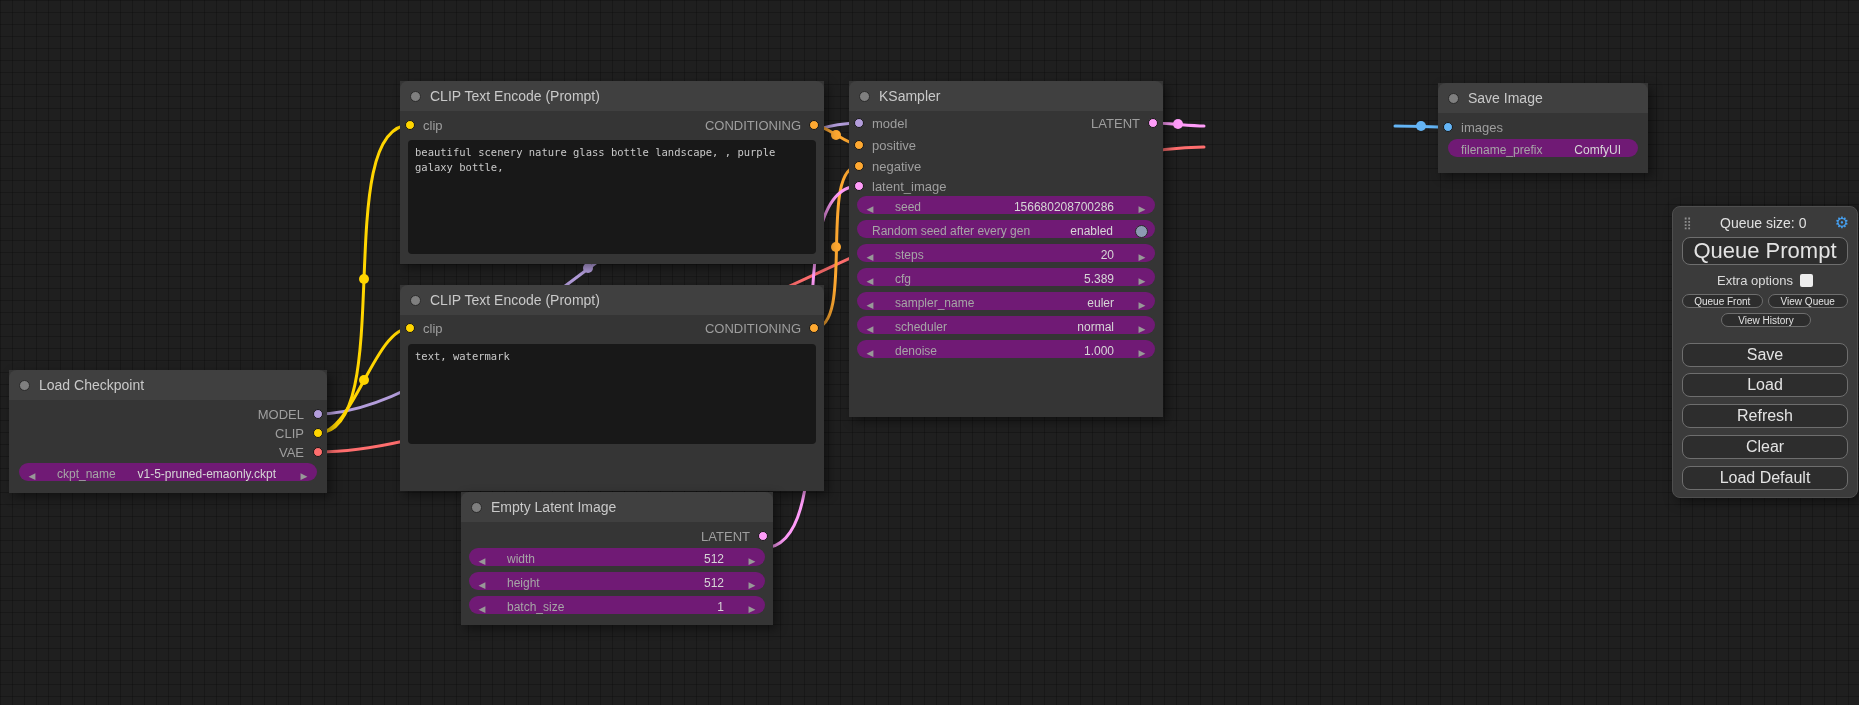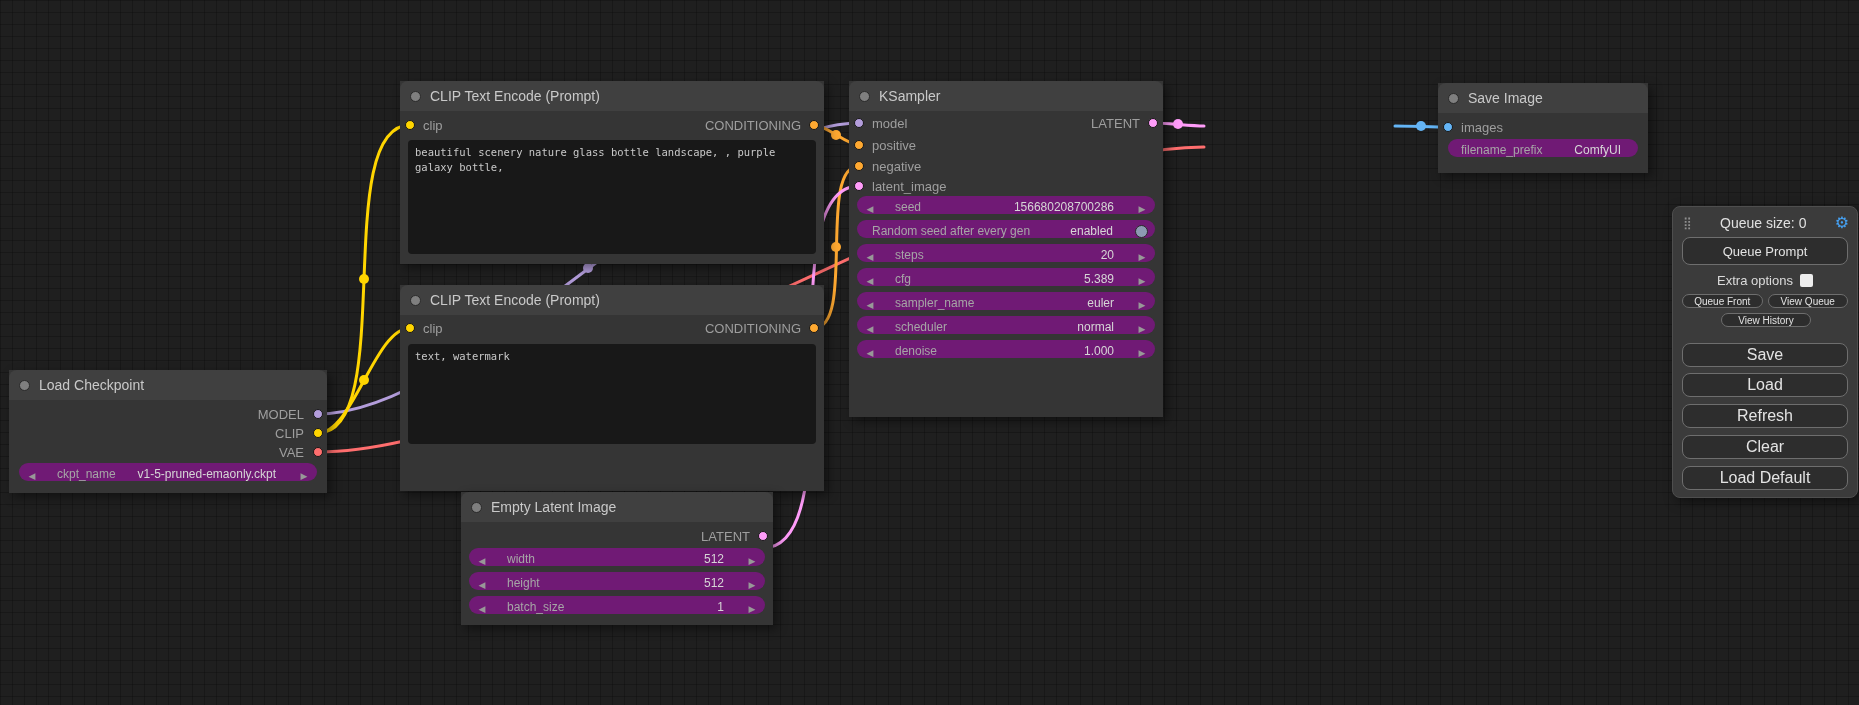--- a/index.html
+++ b/index.html
@@ -240,21 +240,21 @@
       <span class="wval" style="margin-right:10px">ComfyUI</span>
     </div>
   </div>
 
   <div id="menu">
     <div class="mhead">
       <span class="mdrag">⣿</span>
       <span class="msize">Queue size: 0</span>
       <span class="mgear">⚙</span>
     </div>
-    <button class="mbtn" style="top:30px;height:28px;font-size:13px">Queue Prompt</button>
+    <button class="mbtn" style="top:30px;height:28px;font-size:22px">Queue Prompt</button>
     <div class="mextra">
       <span>Extra options</span>
       <span class="mcheck"></span>
     </div>
     <div class="msmallrow">
       <button class="mbtn sm">Queue Front</button>
       <button class="mbtn sm">View Queue</button>
     </div>
     <button class="mbtn vh">View History</button>
     <button class="mbtn" style="top:136px">Save</button>

